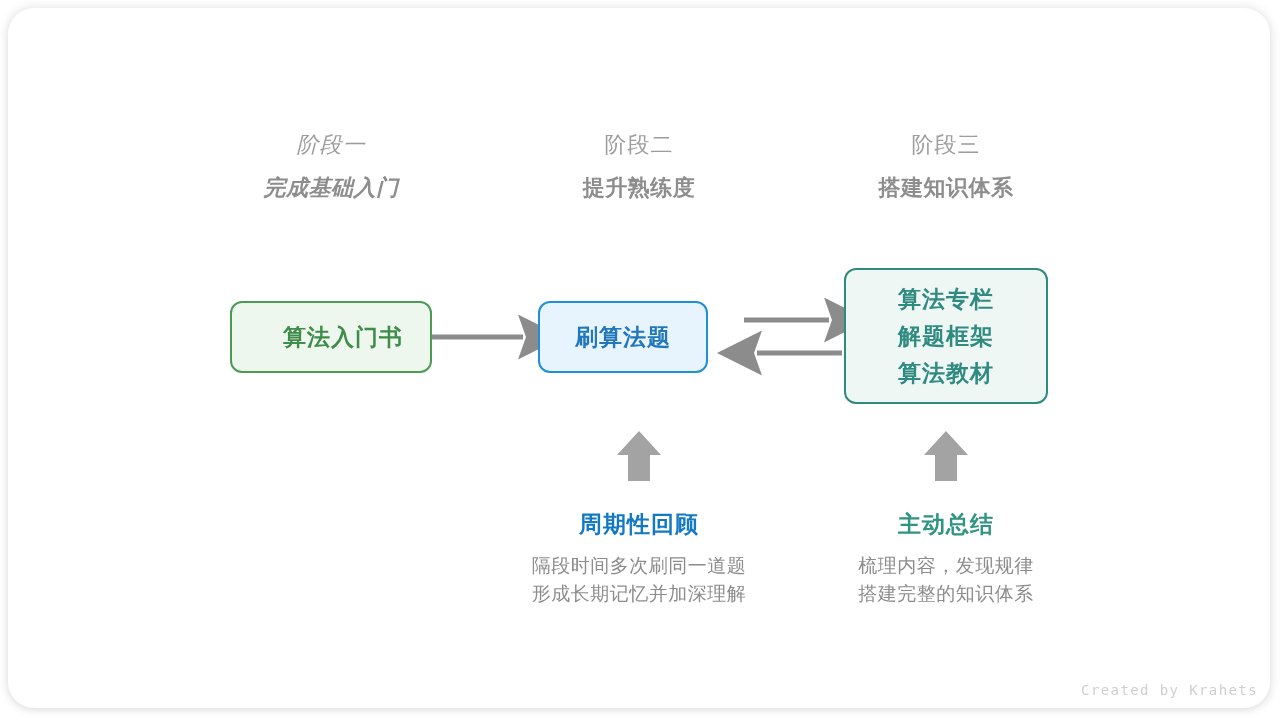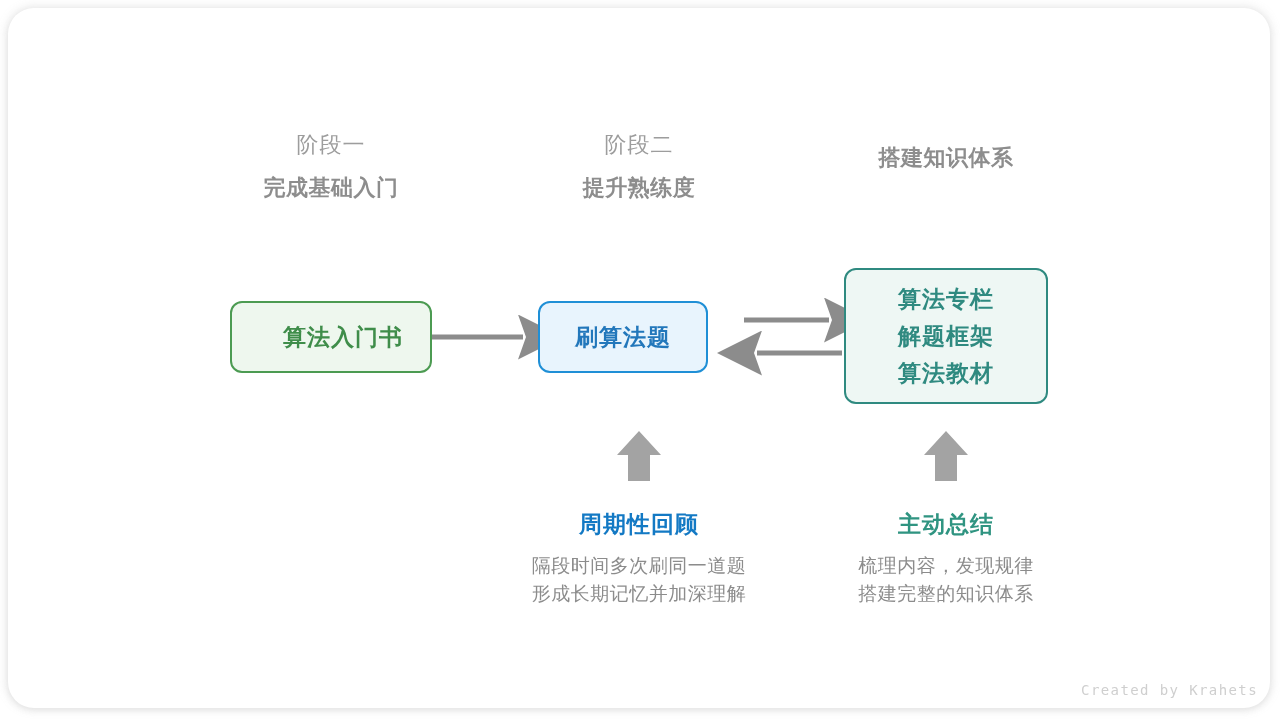--- a/index.html
+++ b/index.html
@@ -124,29 +124,30 @@
     color: #cfcfcf;
     letter-spacing: 1.4px;
   }
 </style>
 </head>
 <body>
 
 <div id="canvas">
   <div id="card"></div>
 
-  <div class="stage-head" style="left:211px; top:130px;">
+  <div class="stage-head" style="left:211px; top:130px;font-style:italic;">
     <div class="stage-sub">阶段一</div>
     <div class="stage-title">完成基础入门</div>
   </div>
   <div class="stage-head" style="left:519px; top:130px;">
     <div class="stage-sub">阶段二</div>
     <div class="stage-title">提升熟练度</div>
   </div>
   <div class="stage-head" style="left:826px; top:130px;">
+    <div class="stage-sub">阶段三</div>
     <div class="stage-title">搭建知识体系</div>
   </div>
 
   <svg class="arrows" viewBox="0 0 1280 720">
     <defs>
       <marker id="ah-r" markerWidth="9" markerHeight="9" refX="1" refY="4.5" orient="auto" markerUnits="strokeWidth">
         <path d="M0,0 L9,4.5 L0,9 L1.6,4.5 Z" fill="#8c8c8c"></path>
       </marker>
     </defs>
 

